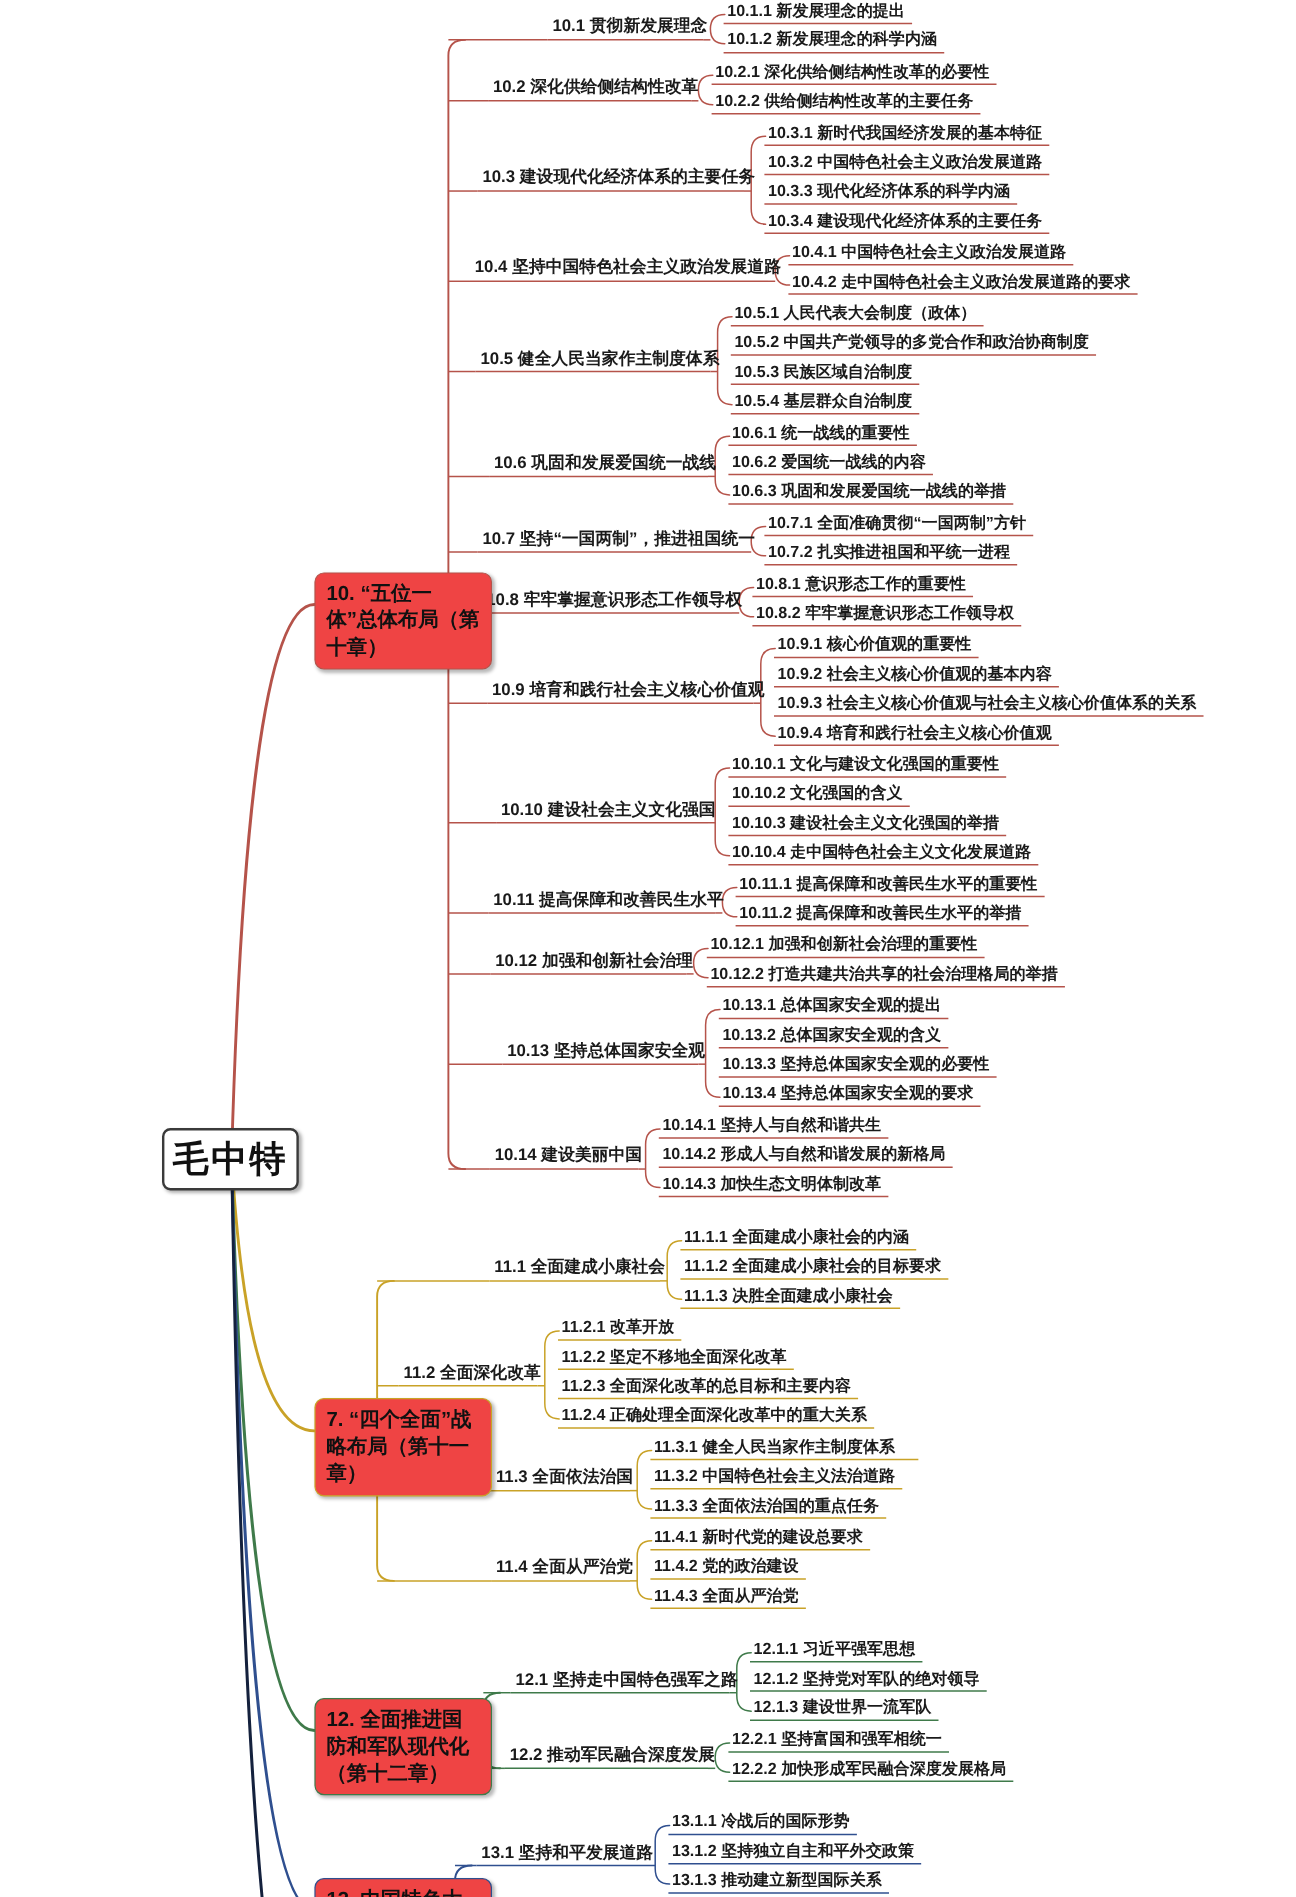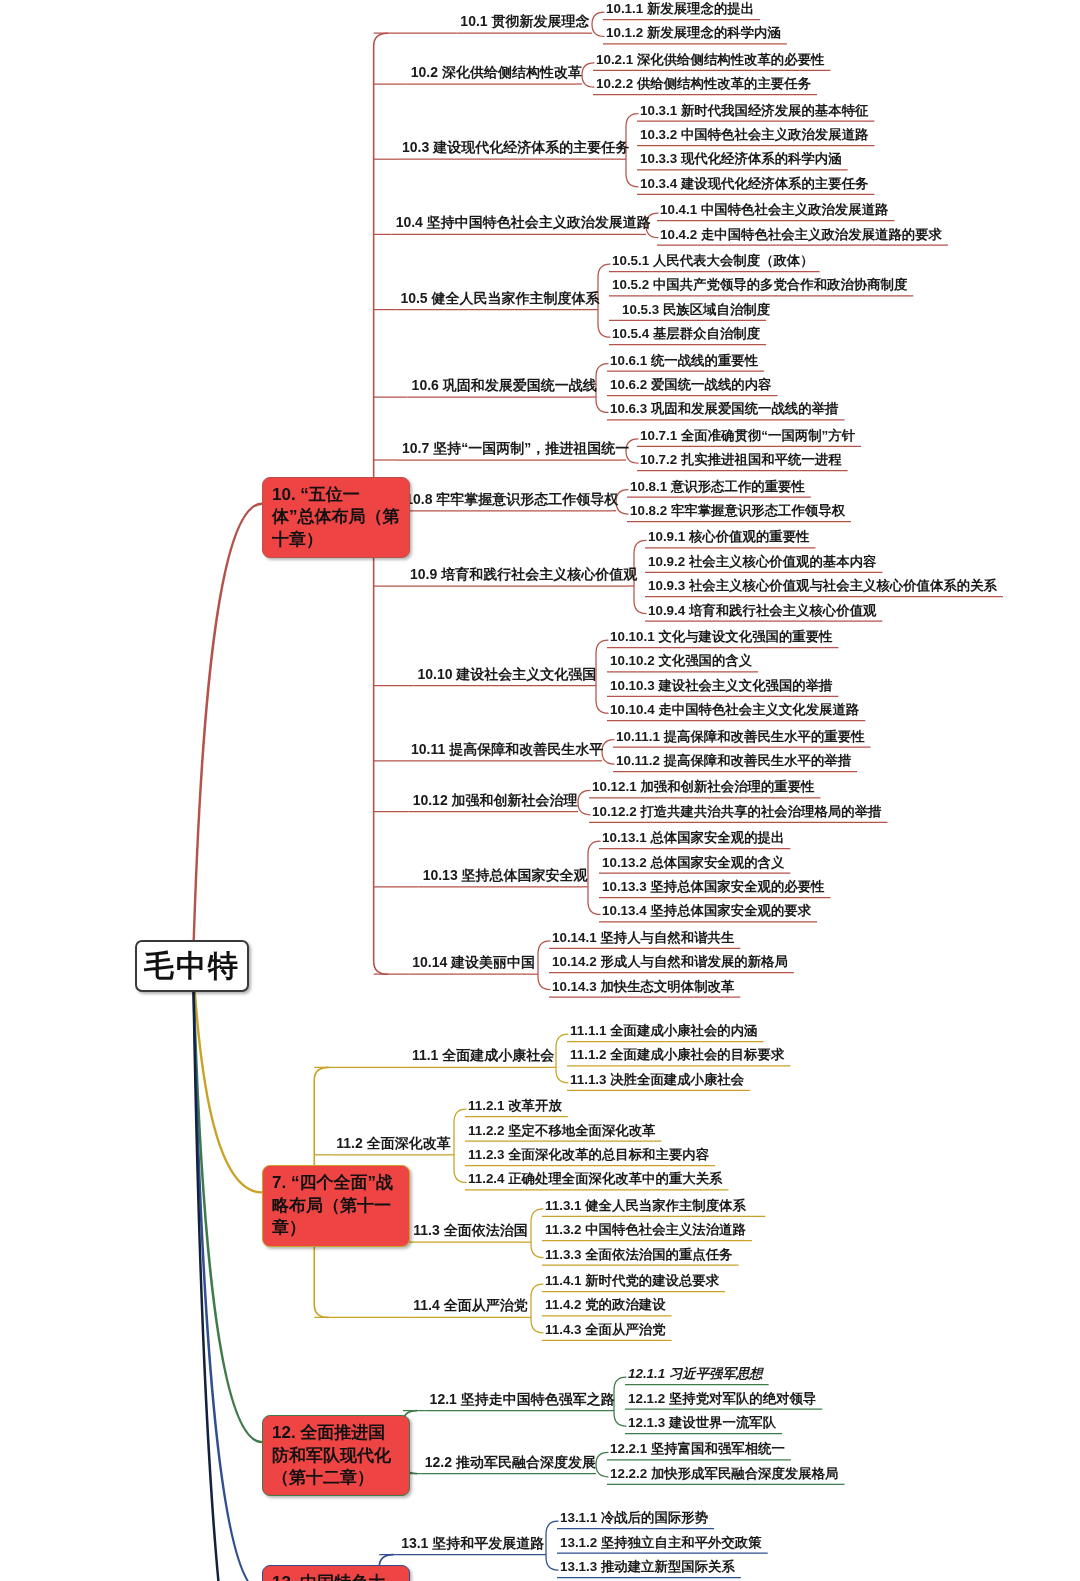--- a/index.html
+++ b/index.html
@@ -290,21 +290,21 @@
       <div class="l3" style="left: 640px; top: 103.6px;">10.3.1 新时代我国经济发展的基本特征</div>
       <div class="l3" style="left: 640px; top: 128px;">10.3.2 中国特色社会主义政治发展道路</div>
       <div class="l3" style="left: 640px; top: 152.4px;">10.3.3 现代化经济体系的科学内涵</div>
       <div class="l3" style="left: 640px; top: 176.8px;">10.3.4 建设现代化经济体系的主要任务</div>
       <div class="l2" style="left: 402.031px; top: 140.2px;">10.3 建设现代化经济体系的主要任务</div>
       <div class="l3" style="left: 660px; top: 203.2px;">10.4.1 中国特色社会主义政治发展道路</div>
       <div class="l3" style="left: 660px; top: 227.6px;">10.4.2 走中国特色社会主义政治发展道路的要求</div>
       <div class="l2" style="left: 395.656px; top: 215.4px;">10.4 坚持中国特色社会主义政治发展道路</div>
       <div class="l3" style="left: 612px; top: 254px;">10.5.1 人民代表大会制度（政体）</div>
       <div class="l3" style="left: 612px; top: 278.4px;">10.5.2 中国共产党领导的多党合作和政治协商制度</div>
-      <div class="l3" style="left: 612px; top: 302.8px; margin-left: 10px;">10.5.3 民族区域自治制度</div>
+      <div class="l3" style="left: 612px; top: 302.8px;">10.5.3 民族区域自治制度</div>
       <div class="l3" style="left: 612px; top: 327.2px;">10.5.4 基层群众自治制度</div>
       <div class="l2" style="left: 400.406px; top: 290.6px;">10.5 健全人民当家作主制度体系</div>
       <div class="l3" style="left: 610px; top: 353.6px;">10.6.1 统一战线的重要性</div>
       <div class="l3" style="left: 610px; top: 378px;">10.6.2 爱国统一战线的内容</div>
       <div class="l3" style="left: 610px; top: 402.4px;">10.6.3 巩固和发展爱国统一战线的举措</div>
       <div class="l2" style="left: 411.594px; top: 378px;">10.6 巩固和发展爱国统一战线</div>
       <div class="l3" style="left: 640px; top: 428.8px;">10.7.1 全面准确贯彻“一国两制”方针</div>
       <div class="l3" style="left: 640px; top: 453.2px;">10.7.2 扎实推进祖国和平统一进程</div>
       <div class="l2" style="left: 402.031px; top: 441px;">10.7 坚持“一国两制”，推进祖国统一</div>
       <div class="l3" style="left: 630px; top: 479.6px;">10.8.1 意识形态工作的重要性</div>
@@ -347,21 +347,21 @@
       <div class="l2" style="left: 336.266px; top: 1135.8px;">11.2 全面深化改革</div>
       <div class="l3" style="left: 545px; top: 1198.8px;">11.3.1 健全人民当家作主制度体系</div>
       <div class="l3" style="left: 545px; top: 1223.2px;">11.3.2 中国特色社会主义法治道路</div>
       <div class="l3" style="left: 545px; top: 1247.6px;">11.3.3 全面依法治国的重点任务</div>
       <div class="l2" style="left: 413.266px; top: 1223.2px;">11.3 全面依法治国</div>
       <div class="l3" style="left: 545px; top: 1274px;">11.4.1 新时代党的建设总要求</div>
       <div class="l3" style="left: 545px; top: 1298.4px;">11.4.2 党的政治建设</div>
       <div class="l3" style="left: 545px; top: 1322.8px;">11.4.3 全面从严治党</div>
       <div class="l2" style="left: 413.266px; top: 1298.4px;">11.4 全面从严治党</div>
       <div class="chapter-node" style="left: 262px; top: 1165.4px; width: 148px; min-height: 54px; border-color: rgb(201, 162, 39);">7. “四个全面”战略布局（第十一章）</div>
-      <div class="l3" style="left: 628px; top: 1367.2px; font-style: italic;">12.1.1 习近平强军思想</div>
+      <div class="l3" style="left: 628px; top: 1367.2px;">12.1.1 习近平强军思想</div>
       <div class="l3" style="left: 628px; top: 1391.6px;">12.1.2 坚持党对军队的绝对领导</div>
       <div class="l3" style="left: 628px; top: 1416px;">12.1.3 建设世界一流军队</div>
       <div class="l2" style="left: 429.594px; top: 1391.6px;">12.1 坚持走中国特色强军之路</div>
       <div class="l3" style="left: 610px; top: 1442.4px;">12.2.1 坚持富国和强军相统一</div>
       <div class="l3" style="left: 610px; top: 1466.8px;">12.2.2 加快形成军民融合深度发展格局</div>
       <div class="l2" style="left: 424.781px; top: 1454.6px;">12.2 推动军民融合深度发展</div>
       <div class="chapter-node" style="left: 262px; top: 1415.1px; width: 148px; min-height: 54px; border-color: rgb(63, 122, 74);">12. 全面推进国防和军队现代化（第十二章）</div>
       <div class="l3" style="left: 560px; top: 1511.2px;">13.1.1 冷战后的国际形势</div>
       <div class="l3" style="left: 560px; top: 1535.6px;">13.1.2 坚持独立自主和平外交政策</div>
       <div class="l3" style="left: 560px; top: 1560px;">13.1.3 推动建立新型国际关系</div>

